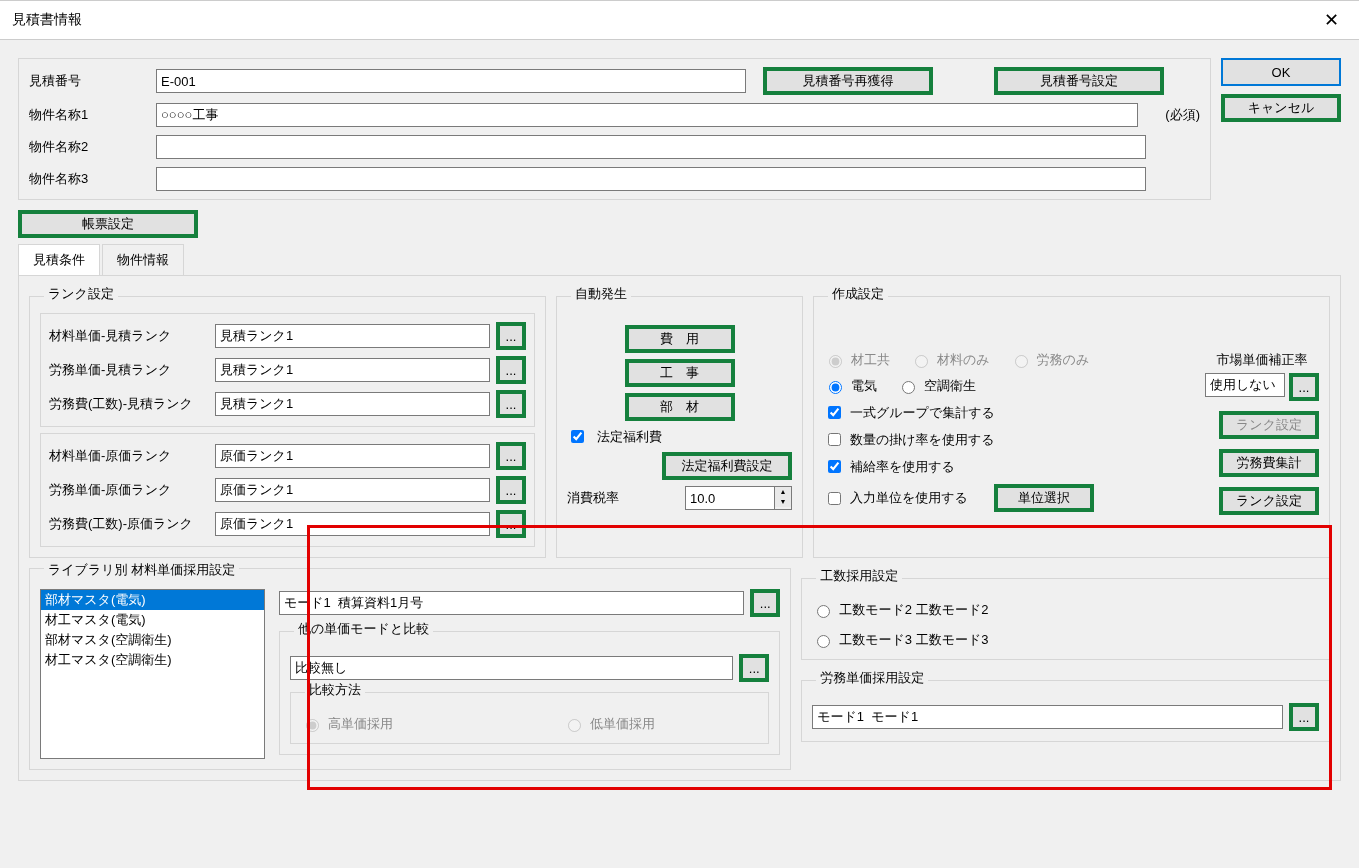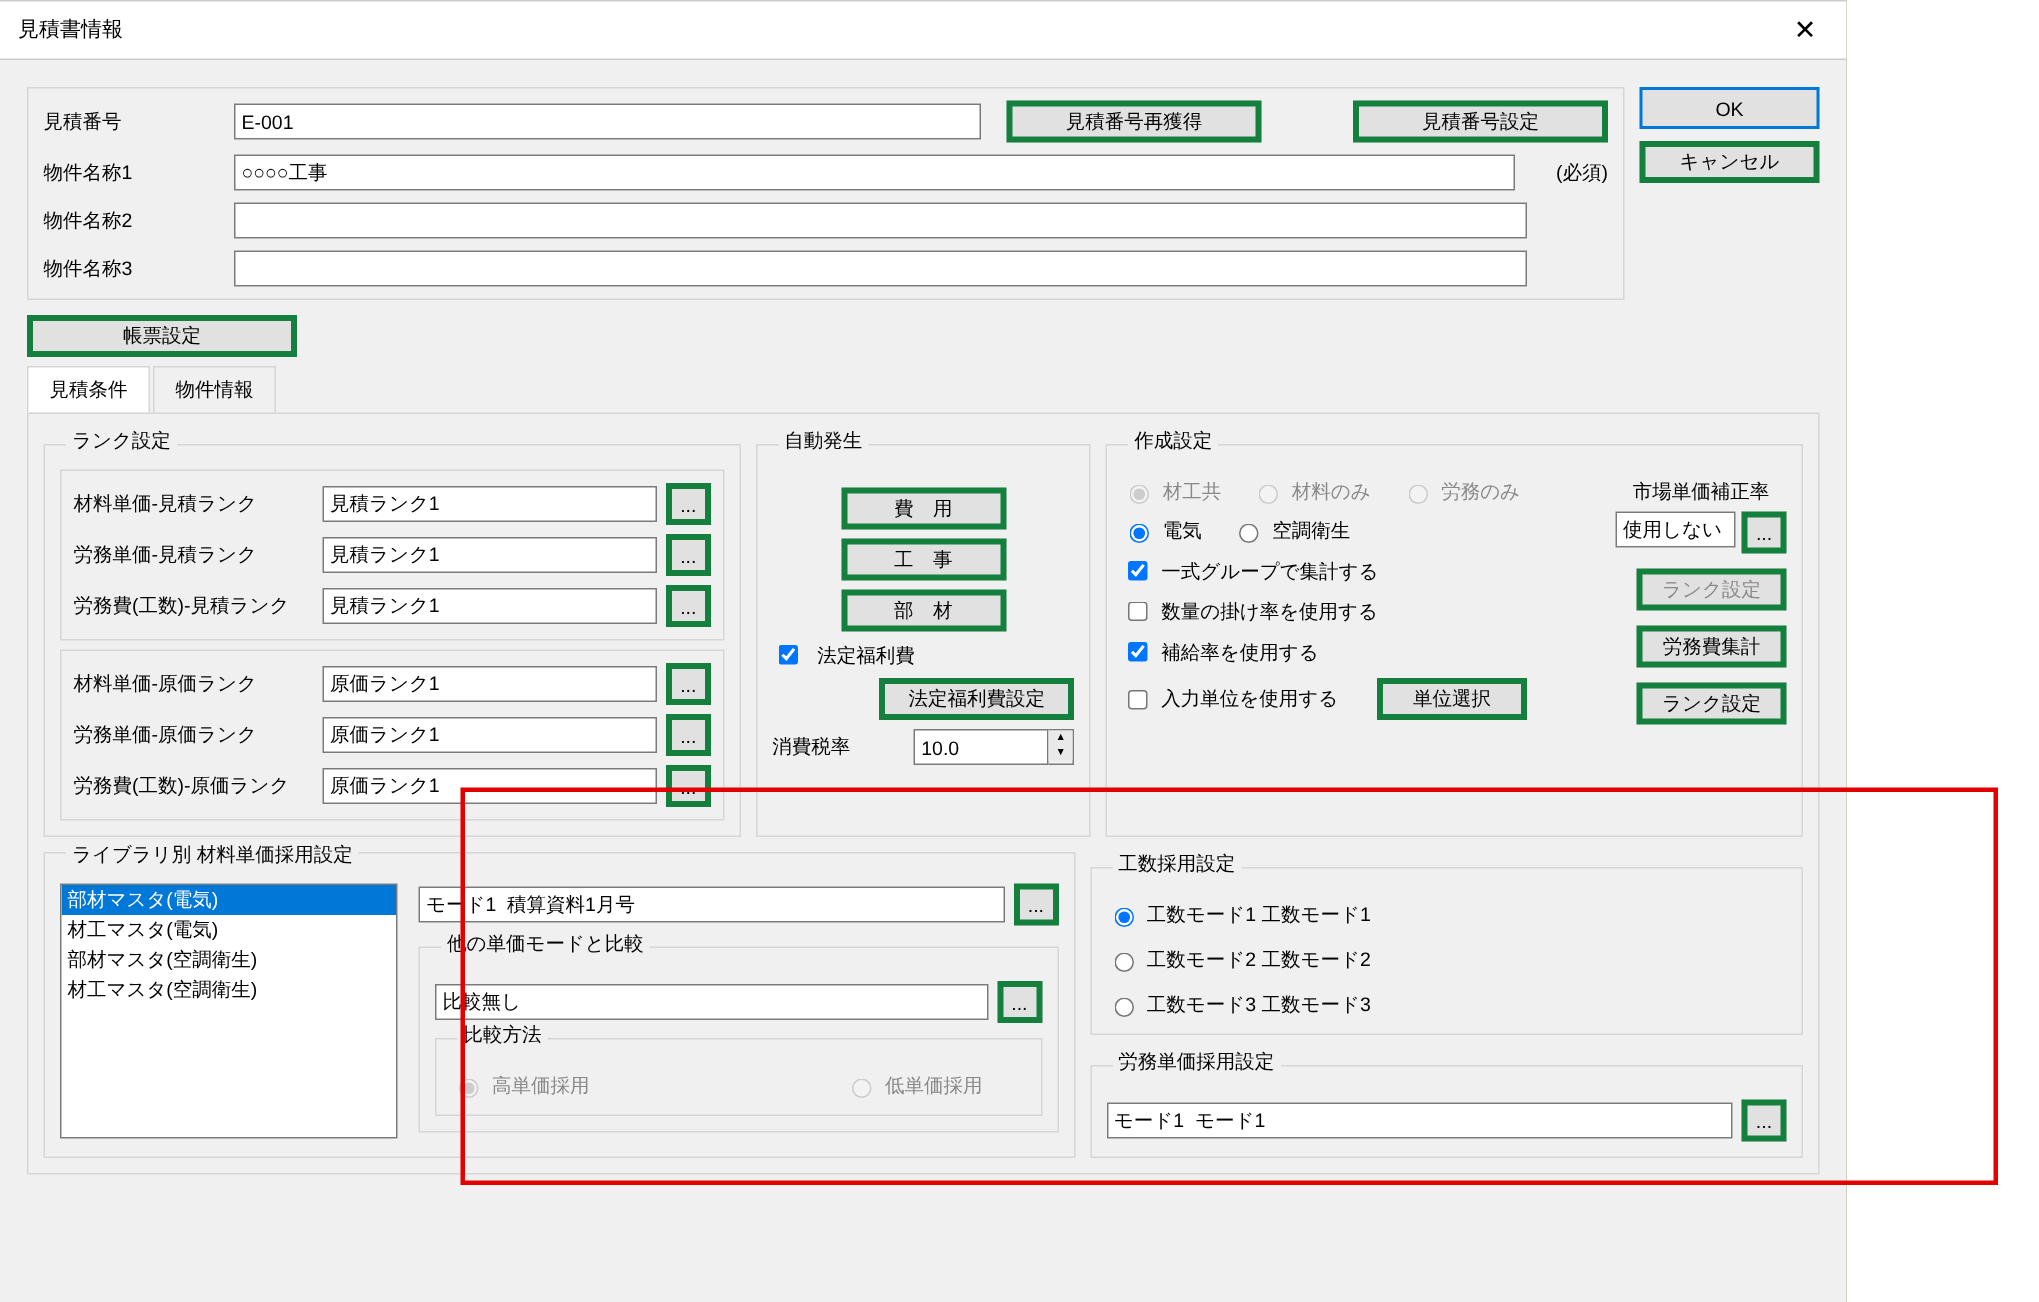--- a/index.html
+++ b/index.html
@@ -4,23 +4,23 @@
 <style>
   * { box-sizing: border-box; }
   body {
     margin: 0;
     font-family: "MS UI Gothic", "Yu Gothic", Meiryo, sans-serif;
     font-size: 13px;
     background: #fff;
     color: #000;
   }
   .window {
-    width: 1231px;
+    width: 1359px;
     height: 868px;
-    background: #4d7c0f;
+    background: #0f766e;
   }
   .titlebar {
     height: 40px;
     border-top: 1px solid #ccc;
     border-bottom: 1px solid #ccc;
     display: flex;
     align-items: center;
     padding: 0 12px;
     justify-content: space-between;
     background: #fff;
@@ -112,21 +112,21 @@
   .col-auto { flex: 0.5; min-width: 220px; }
   .col-create { flex: 1.1; }
 
   .rank-row { display: flex; align-items: center; gap: 6px; margin-bottom: 6px; }
   .rank-row .rlbl { width: 160px; }
   .rank-row input { flex: 1; }
 
   .auto-inner { display: flex; flex-direction: column; gap: 6px; align-items: center; padding-top: 6px;}
   .auto-row { display: flex; align-items: center; gap: 10px; width: 100%; }
 
-  .create-grid { display: flex; gap: 10px; }
+  .create-grid { display: flex; gap: 10px; margin-top: 32px; }
   .create-left { flex: 1; display: flex; flex-direction: column; gap: 8px;}
   .create-right { display: flex; flex-direction: column; gap: 10px; align-items: flex-end;}
   .radio-row { display: flex; gap: 20px; align-items: center; }
   .chk-row { display: flex; align-items: center; gap: 6px;}
 
   .disabled { color: #888; }
 
   .bottom-section {
     display: flex;
     gap: 10px;
@@ -380,24 +380,20 @@
                 </div>
               </div>
             </div>
           </div>
 
           <div class="modes-right">
             <div class="fs">
               <span class="group-label">工数採用設定</span>
               <div style="display:flex;flex-direction:column;gap:12px">
                 <label class="chk-row">
-                    <input type="radio" name="mh" checked="" style="">
-                    <span>工数モード1 工数モード1</span>
-                  </label>
-                <label class="chk-row">
                     <input type="radio" name="mh" style="">
                     <span>工数モード2 工数モード2</span>
                   </label>
                 <label class="chk-row">
                     <input type="radio" name="mh" style="">
                     <span>工数モード3 工数モード3</span>
                   </label>
               </div>
             </div>
             <div class="fs">

